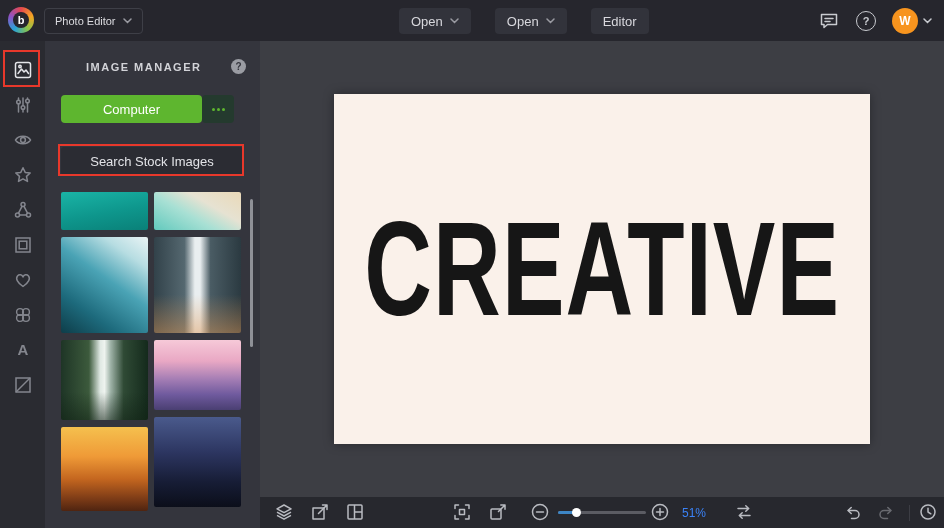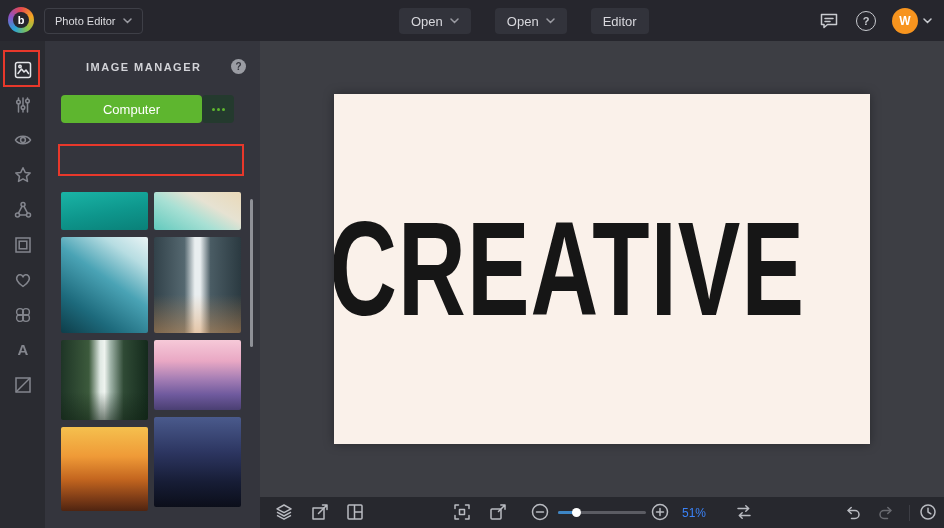--- a/index.html
+++ b/index.html
@@ -60,21 +60,21 @@
   .thumbs { position:absolute; top:151px; left:16px; width:180px; display:flex; gap:6px; }
   .thumb-col { width:87px; display:flex; flex-direction:column; gap:7px; }
   .thumb { width:87px; border-radius:2px; cursor:pointer; }
   .panel-scroll { position:absolute; right:7px; top:158px; width:3px; height:148px;
                   background:#8e9097; border-radius:2px; cursor:pointer; }
 
   
   .canvas-area { position:absolute; top:41px; left:260px; right:0; bottom:31px; background:#3d3e44;
                  display:flex; align-items:center; justify-content:center; }
   .artboard { width:536px; height:350px; background:#faf1ea; box-shadow:0 0 10px rgba(0,0,0,0.35);
-              display:flex; align-items:center; overflow:hidden; }
+              display:flex; align-items:center; justify-content:center; overflow:hidden; }
   .creative { font-weight:bold; font-size:92px; color:#161616; letter-spacing:1px;
               transform:scale(1.02,1.45); white-space:nowrap; }
 
   
   .bottombar { position:absolute; left:260px; right:0; bottom:0; height:31px; background:#27282e; }
   .bb-icon { position:absolute; top:5px; color:#b9bbc1; cursor:pointer; }
   .bb-icon.dim { opacity:0.45; }
   .zoom-track { position:absolute; left:298px; top:14px; width:88px; height:3px;
                 background:#5b5c63; border-radius:2px; cursor:pointer; }
   .zoom-fill { position:absolute; left:0; top:0; width:18px; height:3px; background:#3d86c6; border-radius:2px; }
@@ -216,20 +216,21 @@
 
   <div class="computer-row">
     <button class="btn-computer">Computer</button>
     <button class="btn-more">
       <i></i>
         <i></i>
         <i></i>
     </button>
   </div>
 
+  <input class="search" type="text" placeholder="Search Stock Images" style="">
 
   <div class="thumbs">
     <div class="thumb-col">
         <div class="thumb" style="height: 38px; background: linear-gradient(170deg, rgb(26, 180, 166) 0%, rgb(14, 150, 140) 55%, rgb(10, 128, 120) 100%);"></div>
         <div class="thumb" style="height: 96px; background: linear-gradient(215deg, rgb(234, 244, 245) 0%, rgb(183, 221, 226) 20%, rgb(74, 163, 181) 45%, rgb(29, 106, 124) 75%, rgb(14, 61, 73) 100%);"></div>
         <div class="thumb" style="height: 80px; background: linear-gradient(0deg, rgba(16, 34, 20, 0.55) 0%, rgba(0, 0, 0, 0) 35%), linear-gradient(90deg, rgb(30, 53, 38) 0%, rgb(60, 90, 60) 32%, rgb(223, 232, 227) 45%, rgb(238, 243, 239) 50%, rgb(159, 179, 168) 57%, rgb(47, 74, 53) 72%, rgb(20, 42, 28) 100%);"></div>
         <div class="thumb" style="height: 84px; background: linear-gradient(rgb(245, 192, 78) 0%, rgb(239, 154, 55) 35%, rgb(196, 102, 31) 62%, rgb(126, 60, 23) 85%, rgb(79, 36, 16) 100%);"></div>
       </div>
     <div class="thumb-col">
         <div class="thumb" style="height: 38px; background: linear-gradient(210deg, rgb(234, 217, 184) 0%, rgb(230, 226, 210) 35%, rgb(168, 224, 212) 60%, rgb(98, 201, 189) 100%);"></div>

